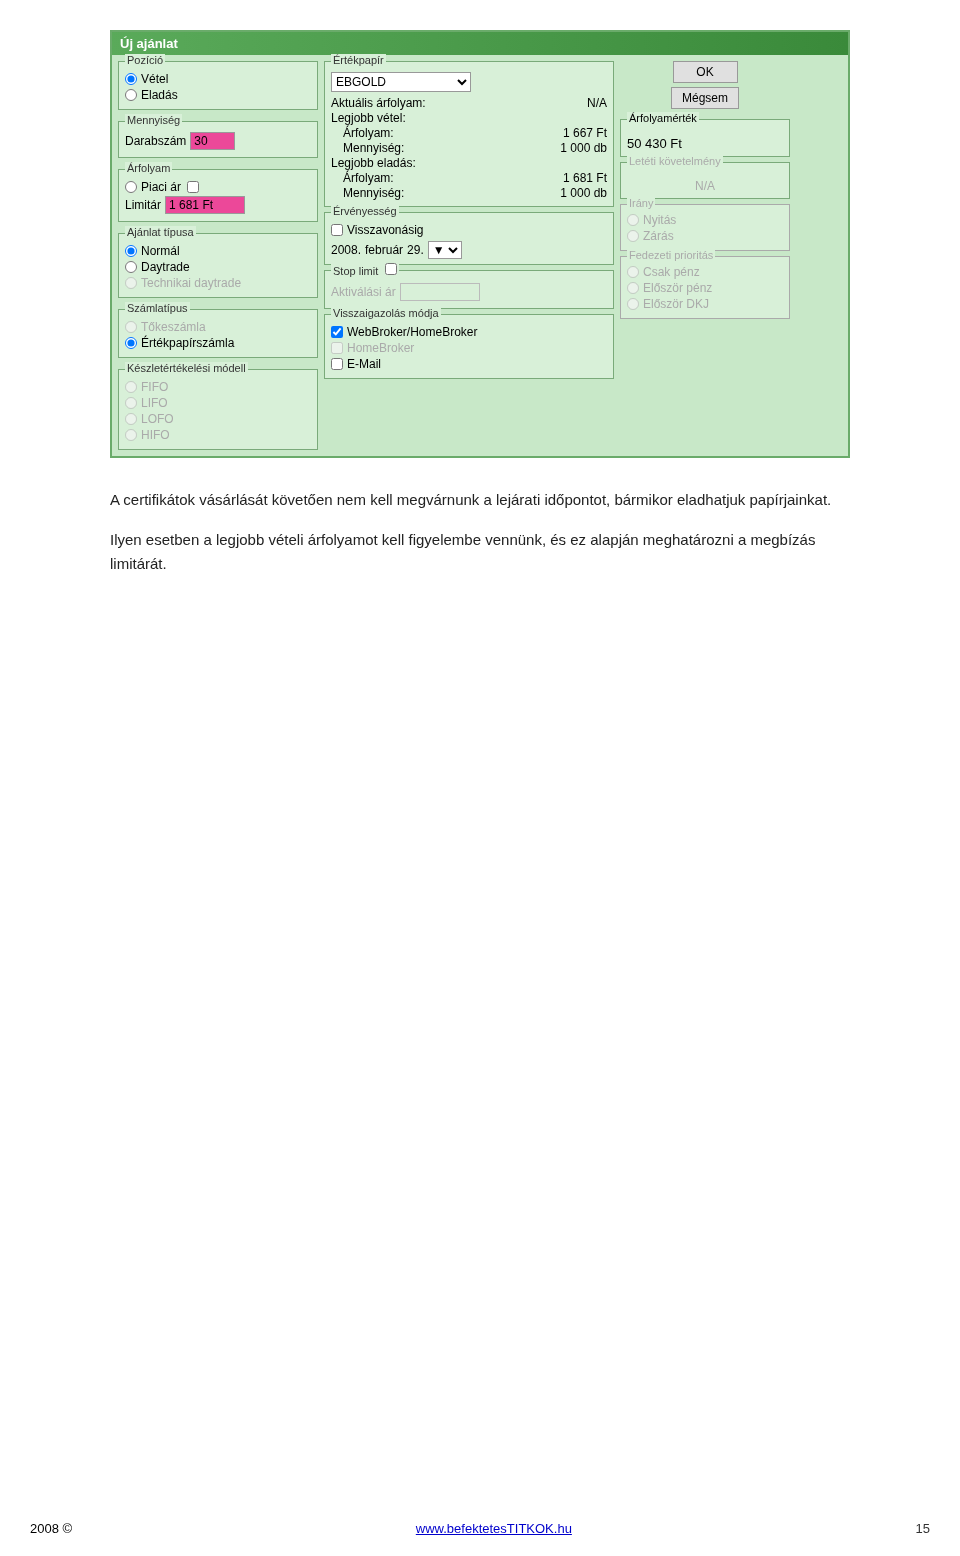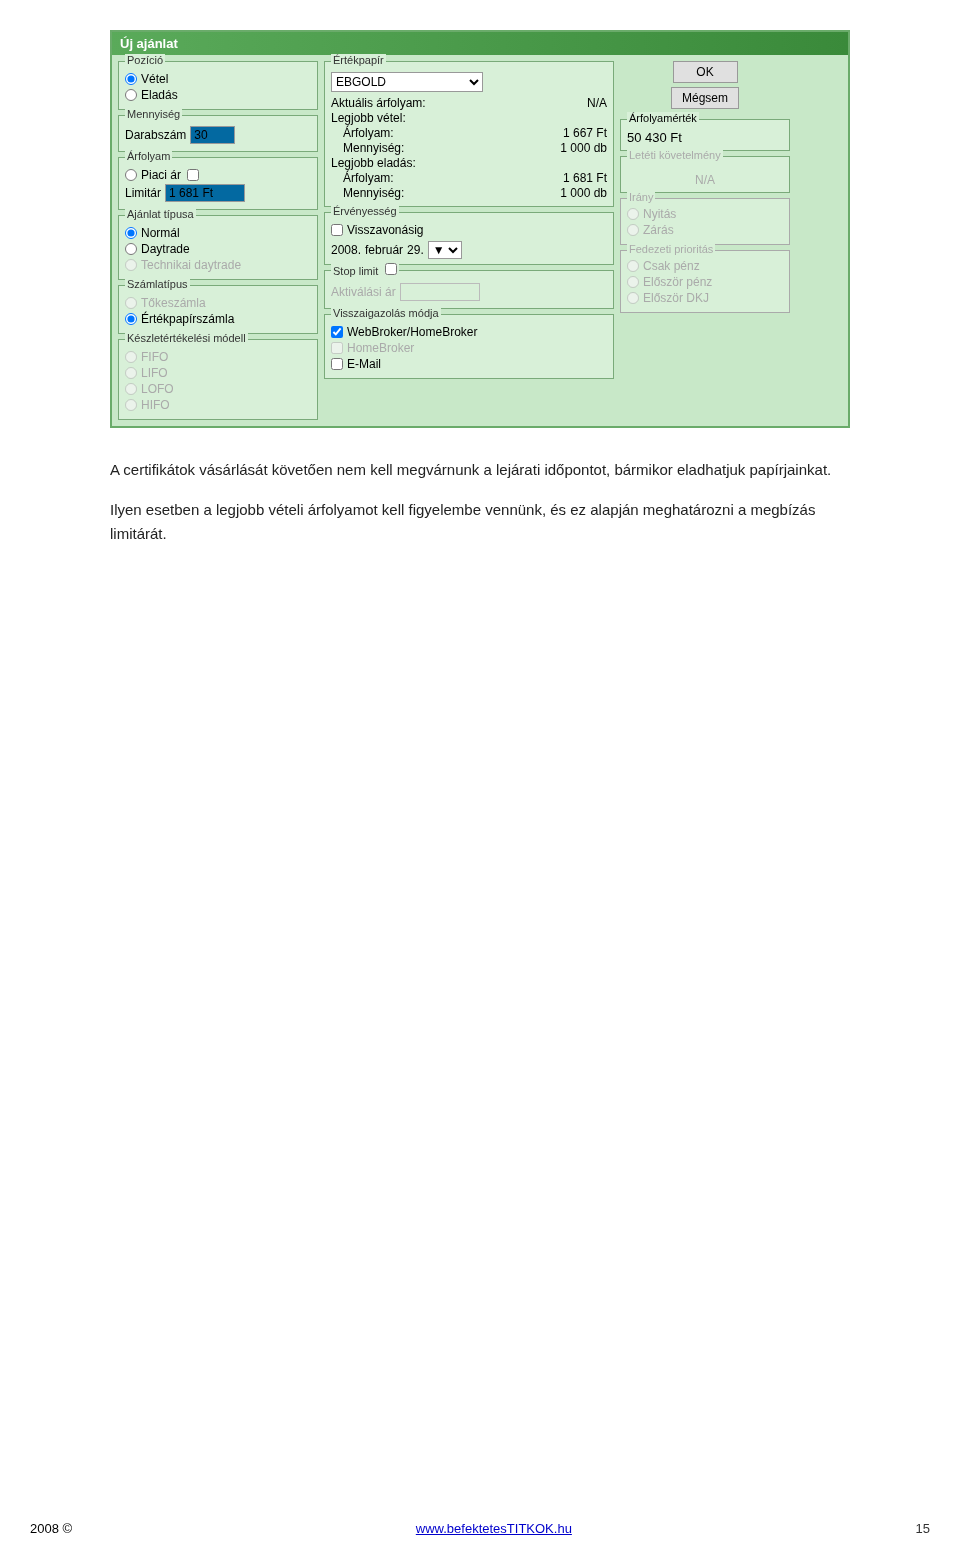--- a/index.html
+++ b/index.html
@@ -44,21 +44,21 @@
       flex-direction: row;
       padding: 6px;
       gap: 6px;
       background: #c8e8c8;
     }
 
     
     .left-col {
       display: flex;
       flex-direction: column;
-      gap: 5px;
+      gap: 11px;
       width: 200px;
     }
 
     
     .mid-col {
       display: flex;
       flex-direction: column;
       gap: 5px;
       width: 290px;
     }
@@ -108,21 +108,21 @@
     }
 
     input[type="checkbox"] {
       width: 12px;
       height: 12px;
     }
 
     
     .input-field {
       border: 1px solid #999;
-      background: #0369a1;
+      background: #ec4899;
       padding: 1px 3px;
       font-size: 12px;
       height: 18px;
     }
 
     .input-small {
       width: 45px;
     }
 
     .input-medium {
@@ -148,21 +148,21 @@
       min-width: 65px;
       text-align: center;
     }
 
     
     .select-field {
       border: 1px solid #999;
       background: #fff;
       font-size: 12px;
       height: 20px;
-      width: 152px;
+      width: 140px;
     }
 
     
     .info-row {
       display: flex;
       justify-content: space-between;
       font-size: 12px;
       margin-bottom: 1px;
       align-items: flex-end;
     }
@@ -505,21 +505,21 @@
 
       <div class="right-col">
 
         <div class="right-top-buttons">
           <button class="btn">OK</button>
           <button class="btn">Mégsem</button>
         </div>
 
         <div class="arf-box">
           <span class="arf-box-title">Árfolyamérték</span>
-          <div style="font-size:13px;">50 430 Ft</div>
+          <div style="margin-top:6px; font-size:13px;">50 430 Ft</div>
         </div>
 
         <div class="leteti-box">
           <span class="leteti-box-title">Letéti követelmény</span>
           <div style="margin-top:6px;">N/A</div>
         </div>
 
         <div class="irany-box">
           <span class="irany-box-title">Irány</span>
           <div class="radio-row">

